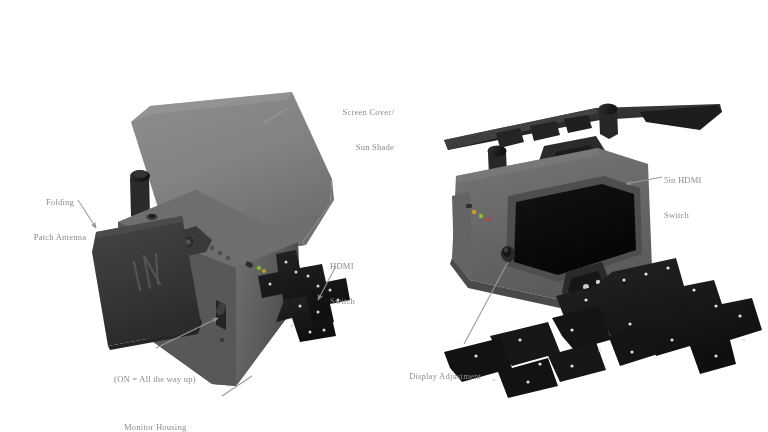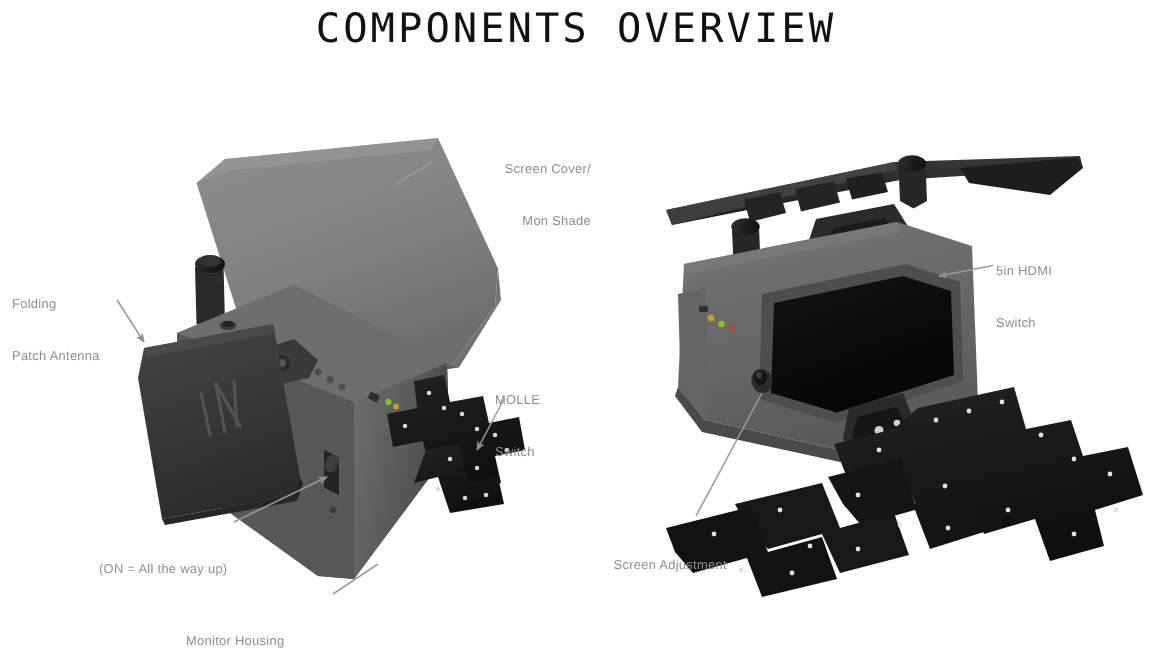--- a/index.html
+++ b/index.html
@@ -13,35 +13,34 @@
 
   .title{
     position:absolute;left:0;top:4px;width:768px;text-align:center;
     font-family:"DejaVu Sans Mono","Liberation Mono",monospace;
     font-size:27px;letter-spacing:2.0px;color:#121212;font-weight:400;
     white-space:pre;
   }
 
   .callout{
     position:absolute;
-    font-family:Liberation Sans, sans-serif;
+    font-family:Liberation Serif, serif;
     font-size:8.6px;line-height:11.6px;color:#8c8c8c;white-space:pre;
     letter-spacing:.2px;
   }
   .callout .l{display:block;}
   .ca-right{text-align:right;}
   .ca-left{text-align:left;}
-  .ca-center{text-align:left;}
+  .ca-center{text-align:center;}
 </style>
 </head>
 <body>
 
 <div id="stage">
 
-  <div class="title">COMPONENTS OVERVIEW</div>
 
   <svg id="scene" viewBox="0 0 768 432">
     <defs>
       <linearGradient id="gShade" x1="0" y1="0" x2="0.45" y2="1">
         <stop offset="0" stop-color="#8d8d8d"></stop>
         <stop offset="0.55" stop-color="#828282"></stop>
         <stop offset="1" stop-color="#6e6e6e"></stop>
       </linearGradient>
       <linearGradient id="gShadeEdge" x1="0" y1="0" x2="1" y2="0.6">
         <stop offset="0" stop-color="#646464"></stop>
@@ -284,43 +283,43 @@
       <line x1="336" y1="266" x2="318" y2="300" marker-end="url(#arrowHead)"></line>
       <line x1="156" y1="348" x2="218" y2="318" marker-end="url(#arrowHead)"></line>
       <line x1="222" y1="396" x2="252" y2="376"></line>
       <line x1="662" y1="177" x2="626" y2="184" marker-end="url(#arrowHead)"></line>
       <line x1="464" y1="344" x2="508" y2="262"></line>
     </g>
   </svg>
 
   <div class="callout ca-right" style="left:294px;top:84px;width:100px;">
     <span class="l">Screen Cover/</span>
-    <span class="l">Mon Shade</span>
+    <span class="l">Sun Shade</span>
   </div>
 
   <div class="callout ca-center" style="left:8px;top:174px;width:104px;">
     <span class="l">Folding</span>
     <span class="l">Patch Antenna</span>
   </div>
 
   <div class="callout ca-left" style="left:330px;top:238px;width:90px;">
-    <span class="l">MOLLE</span>
+    <span class="l">HDMI</span>
     <span class="l">Switch</span>
   </div>
 
   <div class="callout ca-center" style="left:66px;top:351px;width:178px;">
     <span class="l">(ON = All the way up)</span>
   </div>
 
   <div class="callout ca-left" style="left:124px;top:399px;width:130px;">
     <span class="l">Monitor Housing</span>
   </div>
 
   <div class="callout ca-left" style="left:664px;top:152px;width:100px;">
     <span class="l">5in HDMI</span>
     <span class="l">Switch</span>
   </div>
 
   <div class="callout ca-left" style="left:409px;top:348px;width:160px;">
-    <span class="l">Screen Adjustment</span>
+    <span class="l">Display Adjustment</span>
   </div>
 
 </div>
 
 </body></html>

